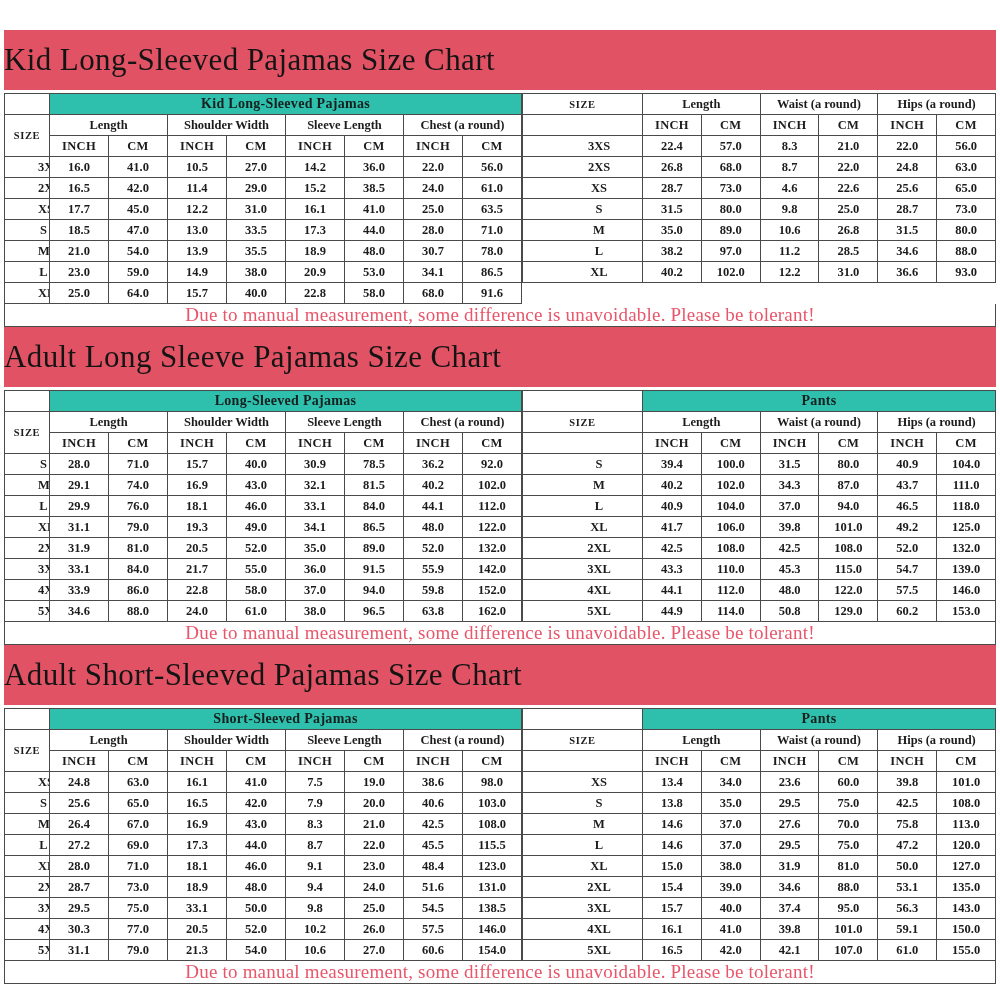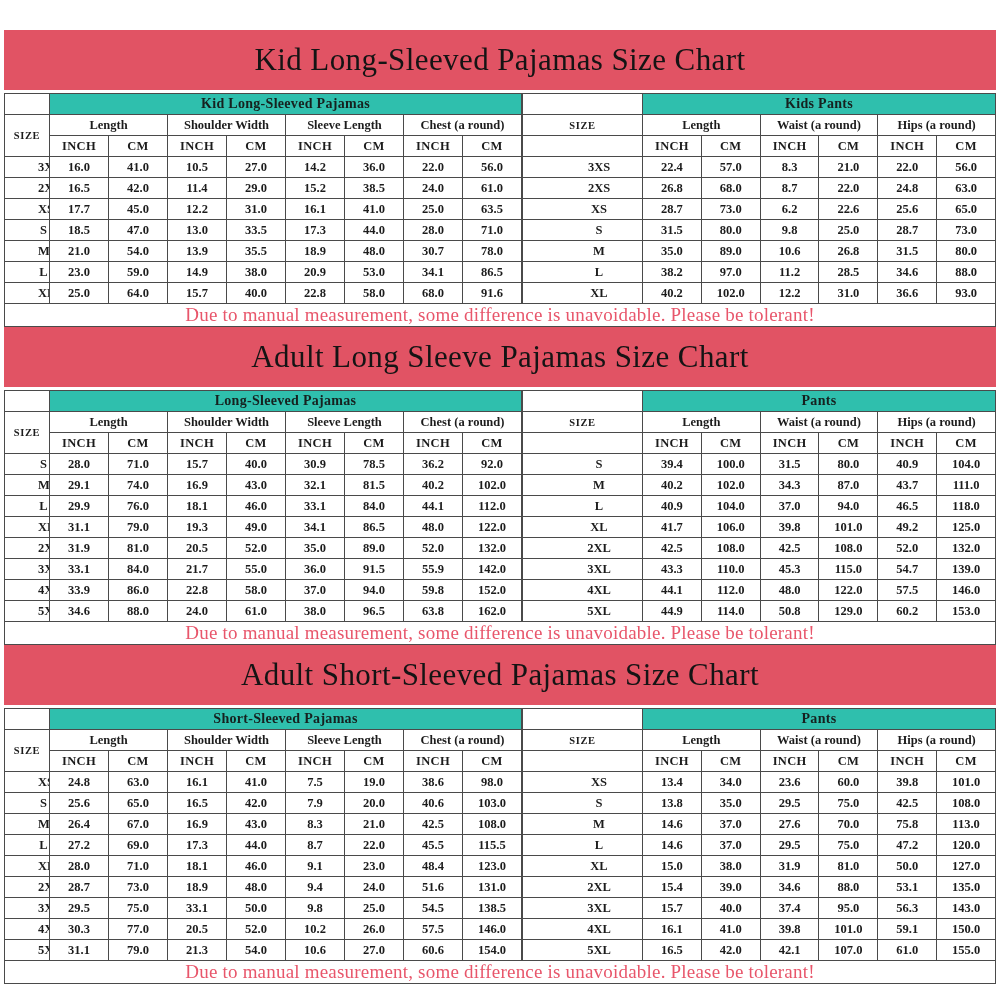--- a/index.html
+++ b/index.html
@@ -6,21 +6,21 @@
   html,body { background:#ffffff; }
   body {
     width:1000px; height:1000px;
     font-family:"Liberation Serif","DejaVu Serif",serif;
     color:#1c1c1c;
   }
   .page { width:1000px; padding:30px 4px 0 4px; }
   .chart { width:992px; }
   .banner {
     width:992px; height:60px; background:#E15364;
-    display:flex; align-items:center; justify-content:center;
+    display:flex; align-items:center; 
   }
   .banner .title {
     font-size:31px; font-weight:400; color:#141414; letter-spacing:0.4px;
     white-space:nowrap;
   }
   .tables { display:flex; margin-top:3px; }
   table { border-collapse:collapse; table-layout:fixed; }
   table.t-left  { width:518px;font-family:Liberation Serif, serif; }
   table.t-right { width:474px; }
   td {
@@ -178,24 +178,20 @@
               <col style="width: 120px;">
               <col>
               <col>
               <col>
               <col>
               <col>
               <col>
             </colgroup>
             <tbody>
               <tr>
-                <td class="blank"></td>
-                <td class="teal" colspan="6">Kids Pants</td>
-              </tr>
-              <tr>
                 <td class="size-head" rowspan="1">SIZE</td>
                 <td class="col-head" colspan="2">Length</td>
                 <td class="col-head" colspan="2">Waist (a round)</td>
                 <td class="col-head" colspan="2">Hips (a round)</td>
               </tr>
               <tr>
                 <td class="blank"></td>
                 <td class="unit-head">INCH</td>
                 <td class="unit-head">CM</td>
                 <td class="unit-head">INCH</td>
@@ -218,21 +214,21 @@
                 <td class="val">68.0</td>
                 <td class="val">8.7</td>
                 <td class="val">22.0</td>
                 <td class="val">24.8</td>
                 <td class="val">63.0</td>
               </tr>
               <tr>
                 <td class="row-size">XS</td>
                 <td class="val">28.7</td>
                 <td class="val">73.0</td>
-                <td class="val">6.2</td>
+                <td class="val">4.6</td>
                 <td class="val">22.6</td>
                 <td class="val">25.6</td>
                 <td class="val">65.0</td>
               </tr>
               <tr>
                 <td class="row-size">S</td>
                 <td class="val">31.5</td>
                 <td class="val">80.0</td>
                 <td class="val">9.8</td>
                 <td class="val">25.0</td>

